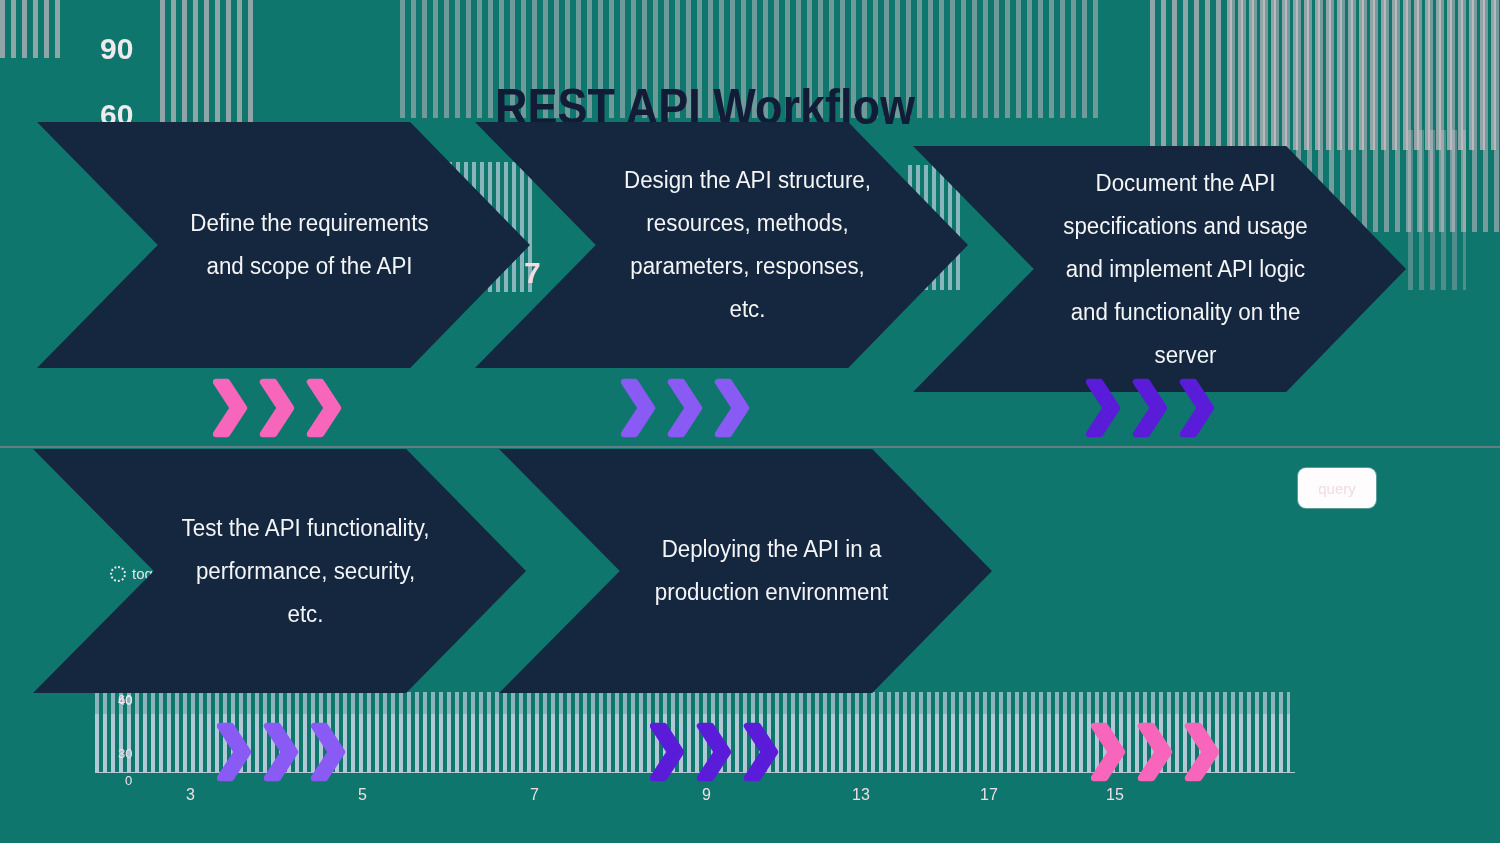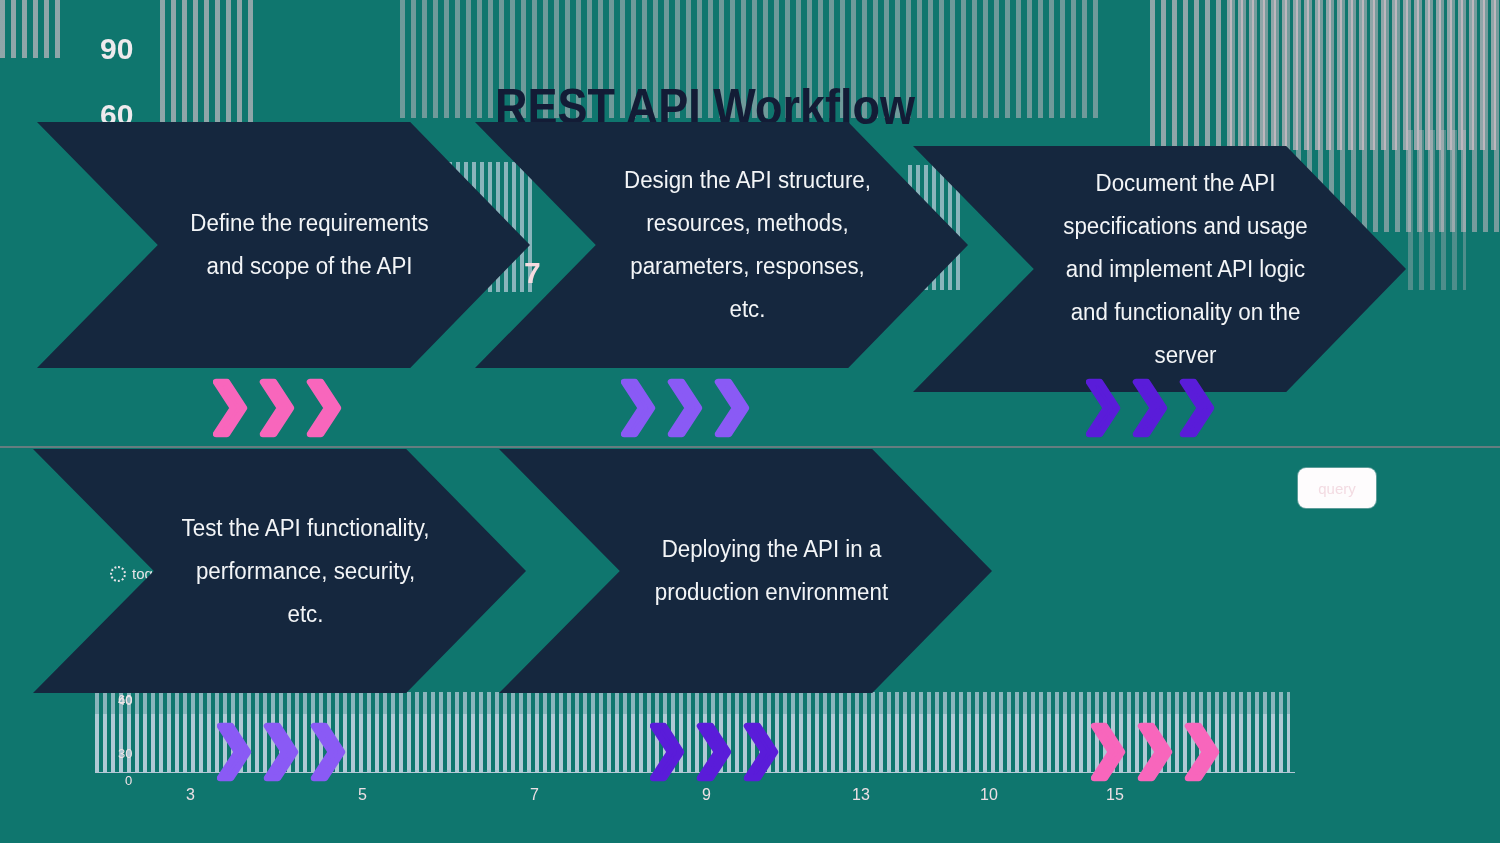--- a/index.html
+++ b/index.html
@@ -84,21 +84,21 @@
     <span style="top:746px;">30</span>
     <span style="top:773px;left:7px;">0</span>
   </div>
 
   <div class="wm wm-axis-x" style="left:0;top:786px;width:1500px;height:20px;">
     <span style="left:186px;">3</span>
     <span style="left:358px;">5</span>
     <span style="left:530px;">7</span>
     <span style="left:702px;">9</span>
     <span style="left:852px;">13</span>
-    <span style="left:980px;">10</span>
+    <span style="left:980px;">17</span>
     <span style="left:1106px;text-align:center;">15</span>
   </div>
 
   <h1 class="title">REST API Workflow</h1>
 
   <div class="step row1" style="left:37px;">
     <div class="step-text">Define the requirements
 and scope of the API</div>
   </div>
   <div class="step row1" style="left:475px;">

